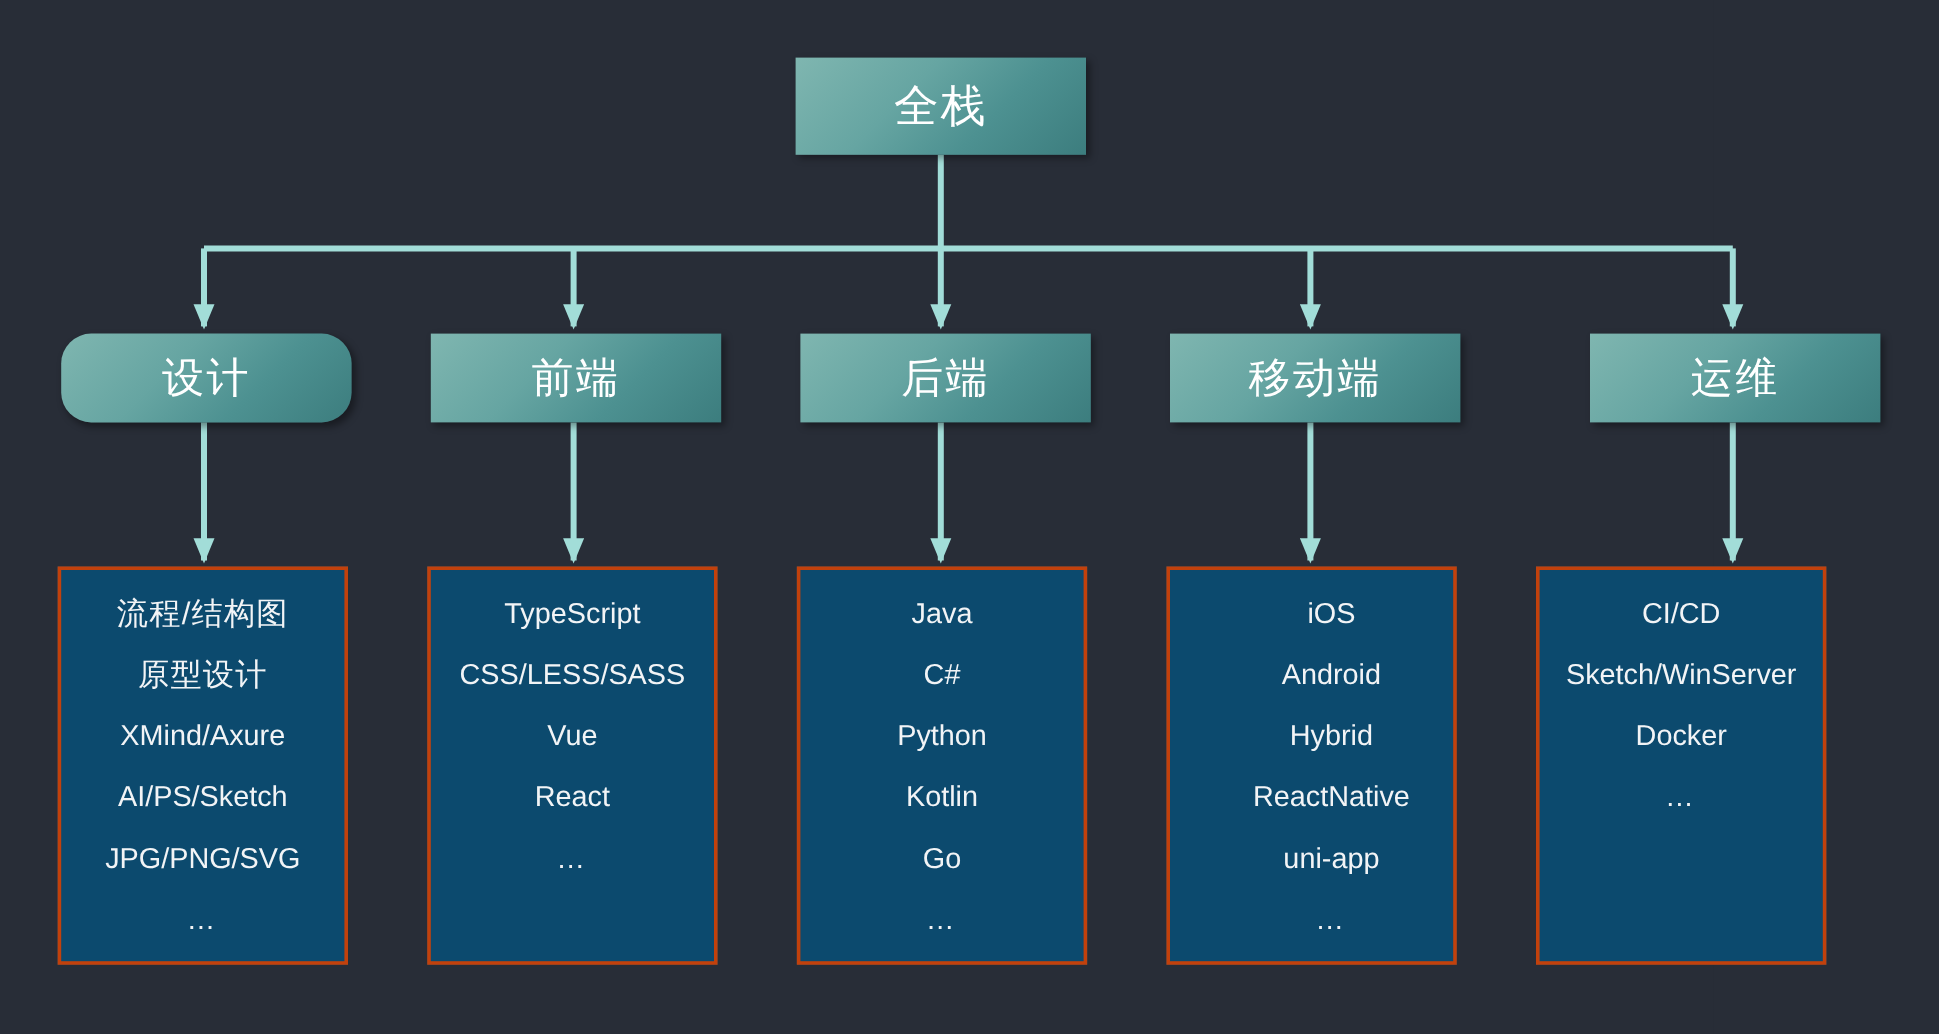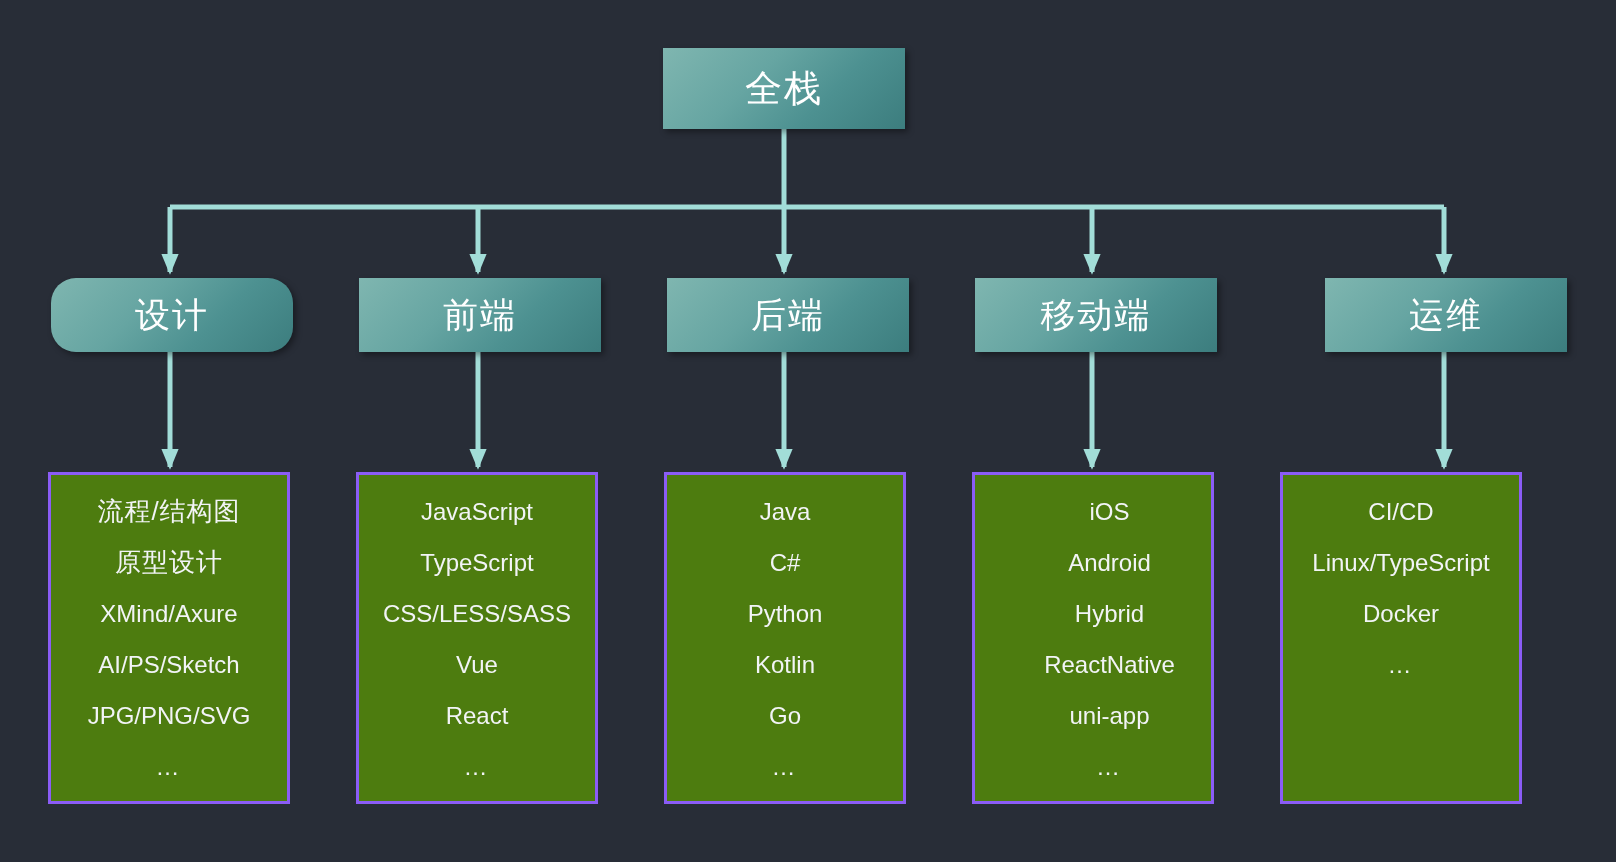--- a/index.html
+++ b/index.html
@@ -62,22 +62,22 @@
   .node-cat.c3 { left: 975px; }
   .node-cat.c4 { left: 1325px; }
 
   
   .leafbox {
     position: absolute;
     box-sizing: border-box;
     top: 472px;
     width: 242px;
     height: 332px;
-    border: 3px solid #8b5cf6;
-    background: #4d7c0f;
+    border: 3px solid #c2410c;
+    background: #0c4a6e;
     display: flex;
     flex-direction: column;
     align-items: center;
     justify-content: flex-start;
     padding-top: 11px;
   }
   .leafbox.c0 { left: 48px; }
   .leafbox.c1 { left: 356px; }
   .leafbox.c2 { left: 664px; }
   .leafbox.c3 { left: 972px; padding-left: 33px; }
@@ -151,21 +151,20 @@
 
   <div class="leafbox c0">
       <div class="leaf-item cjk">流程/结构图</div>
       <div class="leaf-item cjk">原型设计</div>
       <div class="leaf-item">XMind/Axure</div>
       <div class="leaf-item">AI/PS/Sketch</div>
       <div class="leaf-item">JPG/PNG/SVG</div>
       <div class="leaf-item ellipsis">…</div>
     </div>
   <div class="leafbox c1">
-      <div class="leaf-item">JavaScript</div>
       <div class="leaf-item">TypeScript</div>
       <div class="leaf-item">CSS/LESS/SASS</div>
       <div class="leaf-item">Vue</div>
       <div class="leaf-item">React</div>
       <div class="leaf-item ellipsis">…</div>
     </div>
   <div class="leafbox c2">
       <div class="leaf-item">Java</div>
       <div class="leaf-item">C#</div>
       <div class="leaf-item">Python</div>
@@ -176,18 +175,18 @@
   <div class="leafbox c3">
       <div class="leaf-item">iOS</div>
       <div class="leaf-item">Android</div>
       <div class="leaf-item">Hybrid</div>
       <div class="leaf-item">ReactNative</div>
       <div class="leaf-item">uni-app</div>
       <div class="leaf-item ellipsis">…</div>
     </div>
   <div class="leafbox c4">
       <div class="leaf-item">CI/CD</div>
-      <div class="leaf-item">Linux/TypeScript</div>
+      <div class="leaf-item">Sketch/WinServer</div>
       <div class="leaf-item">Docker</div>
       <div class="leaf-item ellipsis">…</div>
     </div>
 
 </div>
 
 </body></html>

